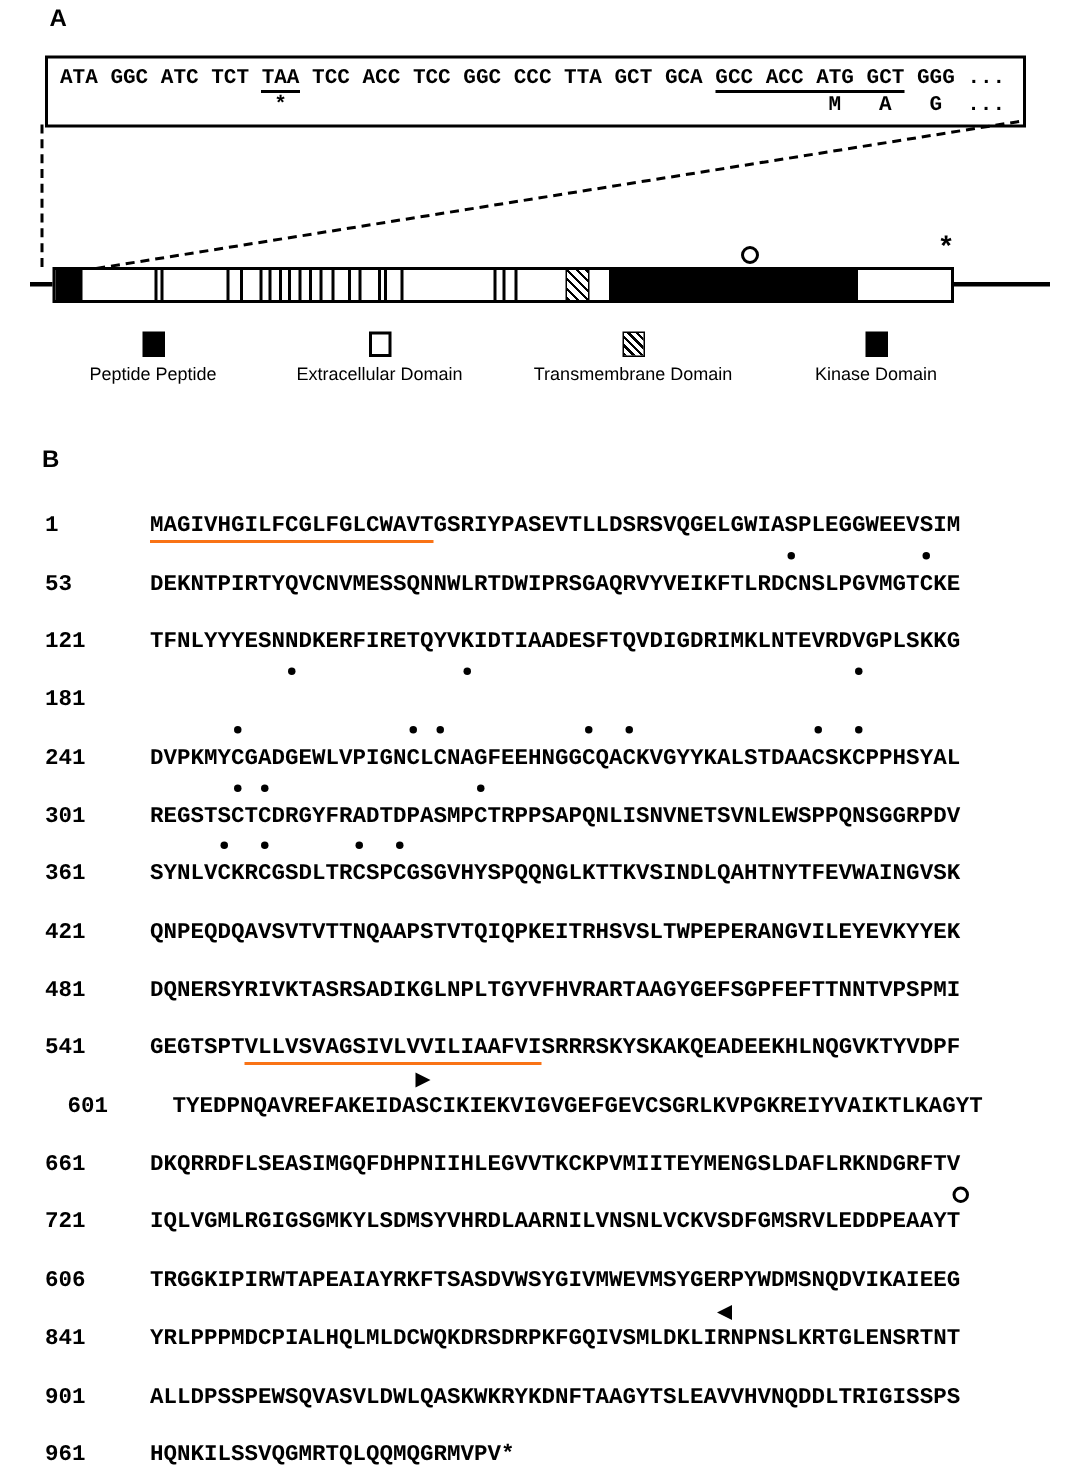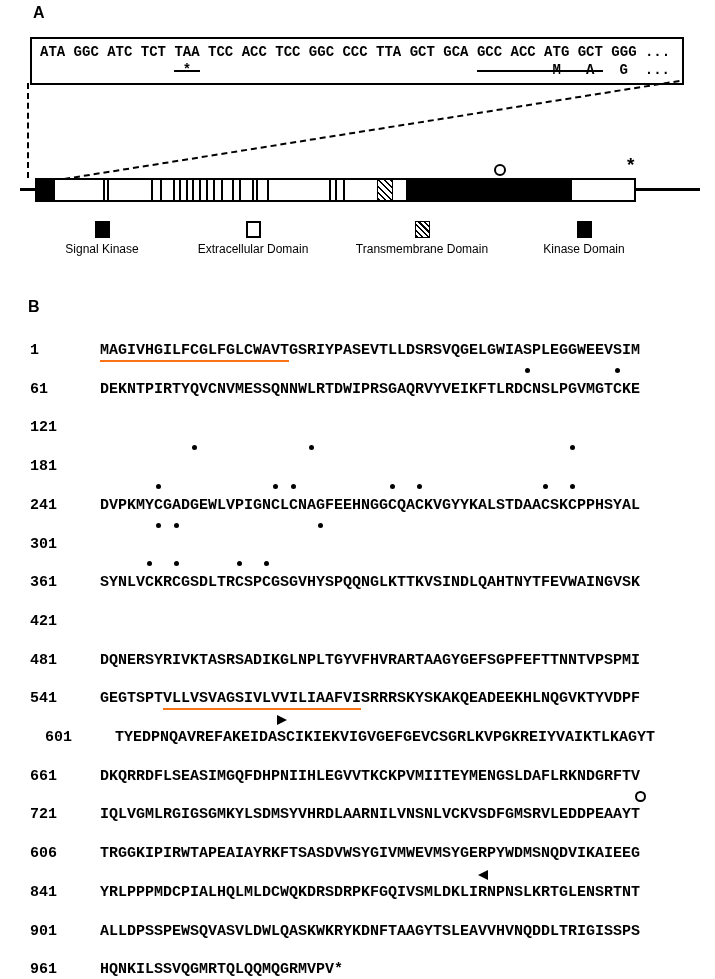--- a/index.html
+++ b/index.html
@@ -4,21 +4,21 @@
 <style>
   html,body{margin:0;padding:0;background:#fff;}
   .canvas{position:relative;width:715px;height:979px;background:#fff;color:#000;
           font-family:"Liberation Sans",sans-serif;overflow:hidden;}
   .panel-label{position:absolute;font:700 16px "Liberation Sans",sans-serif;}
   
   .dna-box{position:absolute;left:30px;top:37px;width:650px;height:44px;
            border:2px solid #000;background:#fff;}
   .dna-line1{position:absolute;left:8px;top:5px;white-space:pre;
              font:700 14px "Liberation Mono","DejaVu Sans Mono",monospace;}
-  .dna-line1 .u{border-bottom:2px solid #000;padding-bottom:10px;}
+  .dna-line1 .u{border-bottom:2px solid #000;padding-bottom:0;}
   .dna-marker{position:absolute;top:23px;white-space:pre;
               font:700 14px "Liberation Mono","DejaVu Sans Mono",monospace;}
   
   .dash-v{position:absolute;left:27px;top:83px;height:95px;width:0;
           border-left:2px dashed #000;}
   .dash-d{position:absolute;left:64px;top:178px;width:623px;height:0;
           border-top:2px dashed #000;transform:rotate(-9.05deg);transform-origin:0 0;}
   
   .axis-line{position:absolute;left:20px;top:188px;width:680px;height:3px;background:#000;}
   .bar{position:absolute;left:35px;top:178px;width:601px;height:24px;
@@ -103,21 +103,21 @@
     </div>
 
   <div>
       <div class="marker-circle" style="left: 494px; top: 164px;"></div>
       <div class="marker-asterisk" style="left: 627px; top: 158px;">*</div>
     </div>
 
   <div>
       <div class="legend-item" style="left: 17px;">
         <div class="swatch black"></div>
-        <div class="legend-label">Signal Kinase</div>
+        <div class="legend-label">Peptide Peptide</div>
       </div>
       <div class="legend-item" style="left: 168px;">
         <div class="swatch white"></div>
         <div class="legend-label">Extracellular Domain</div>
       </div>
       <div class="legend-item" style="left: 337px;">
         <div class="swatch hatched"></div>
         <div class="legend-label">Transmembrane Domain</div>
       </div>
       <div class="legend-item" style="left: 499px;">
@@ -127,61 +127,64 @@
     </div>
 
   <div class="panel-label" style="left:28px;top:298px">B</div>
 
   <div>
       <div class="seq-row" style="top: 342px;">
         <span class="seq-num">1</span>
         <span class="seq-txt"><span class="useq">MAGIVHGILFCGLFGLCWAVT</span>GSRIYPASEVTLLDSRSVQGELGWIASPLEGGWEEVSIM</span>
       </div>
       <div class="seq-row" style="top: 380.7px;">
-        <span class="seq-num">61</span>
+        <span class="seq-num">53</span>
         <span class="seq-txt">DEKNTPIRTYQVCNVMESSQNNWLRTDWIPRSGAQRVYVEIKFTLRDCNSLPGVMGTCKE</span>
         <div class="dot" style="left: 525px;"></div>
         <div class="dot" style="left: 615px;"></div>
       </div>
       <div class="seq-row" style="top: 419.4px;">
         <span class="seq-num">121</span>
+        <span class="seq-txt">TFNLYYYESNNDKERFIRETQYVKIDTIAADESFTQVDIGDRIMKLNTEVRDVGPLSKKG</span>
       </div>
       <div class="seq-row" style="top: 458.1px;">
         <span class="seq-num">181</span>
         <div class="dot" style="left: 192px;"></div>
         <div class="dot" style="left: 309px;"></div>
         <div class="dot" style="left: 570px;"></div>
       </div>
       <div class="seq-row" style="top: 496.8px;">
         <span class="seq-num">241</span>
         <span class="seq-txt">DVPKMYCGADGEWLVPIGNCLCNAGFEEHNGGCQACKVGYYKALSTDAACSKCPPHSYAL</span>
         <div class="dot" style="left: 156px;"></div>
         <div class="dot" style="left: 273px;"></div>
         <div class="dot" style="left: 291px;"></div>
         <div class="dot" style="left: 390px;"></div>
         <div class="dot" style="left: 417px;"></div>
         <div class="dot" style="left: 543px;"></div>
         <div class="dot" style="left: 570px;"></div>
       </div>
       <div class="seq-row" style="top: 535.5px; padding-left: 13px;">
         <span class="seq-num">301</span>
+        <span class="seq-txt">REGSTSCTCDRGYFRADTDPASMPCTRPPSAPQNLISNVNETSVNLEWSPPQNSGGRPDV</span>
         <div class="dot" style="left: 156px;"></div>
         <div class="dot" style="left: 174px;"></div>
         <div class="dot" style="left: 318px;"></div>
       </div>
       <div class="seq-row" style="top: 574.2px;">
         <span class="seq-num">361</span>
         <span class="seq-txt">SYNLVCKRCGSDLTRCSPCGSGVHYSPQQNGLKTTKVSINDLQAHTNYTFEVWAINGVSK</span>
         <div class="dot" style="left: 147px;"></div>
         <div class="dot" style="left: 174px;"></div>
         <div class="dot" style="left: 237px;"></div>
         <div class="dot" style="left: 264px;"></div>
       </div>
       <div class="seq-row" style="top: 612.9px;">
         <span class="seq-num">421</span>
+        <span class="seq-txt">QNPEQDQAVSVTVTTNQAAPSTVTQIQPKEITRHSVSLTWPEPERANGVILEYEVKYYEK</span>
       </div>
       <div class="seq-row" style="top: 651.6px;">
         <span class="seq-num">481</span>
         <span class="seq-txt">DQNERSYRIVKTASRSADIKGLNPLTGYVFHVRARTAAGYGEFSGPFEFTTNNTVPSPMI</span>
       </div>
       <div class="seq-row" style="top: 690.3px;">
         <span class="seq-num">541</span>
         <span class="seq-txt">GEGTSPT<span class="useq">VLLVSVAGSIVLVVILIAAFVI</span>SRRRSKYSKAKQEADEEKHLNQGVKTYVDPF</span>
       </div>
       <div class="seq-row" style="top: 729px; margin-left: 15px;">

